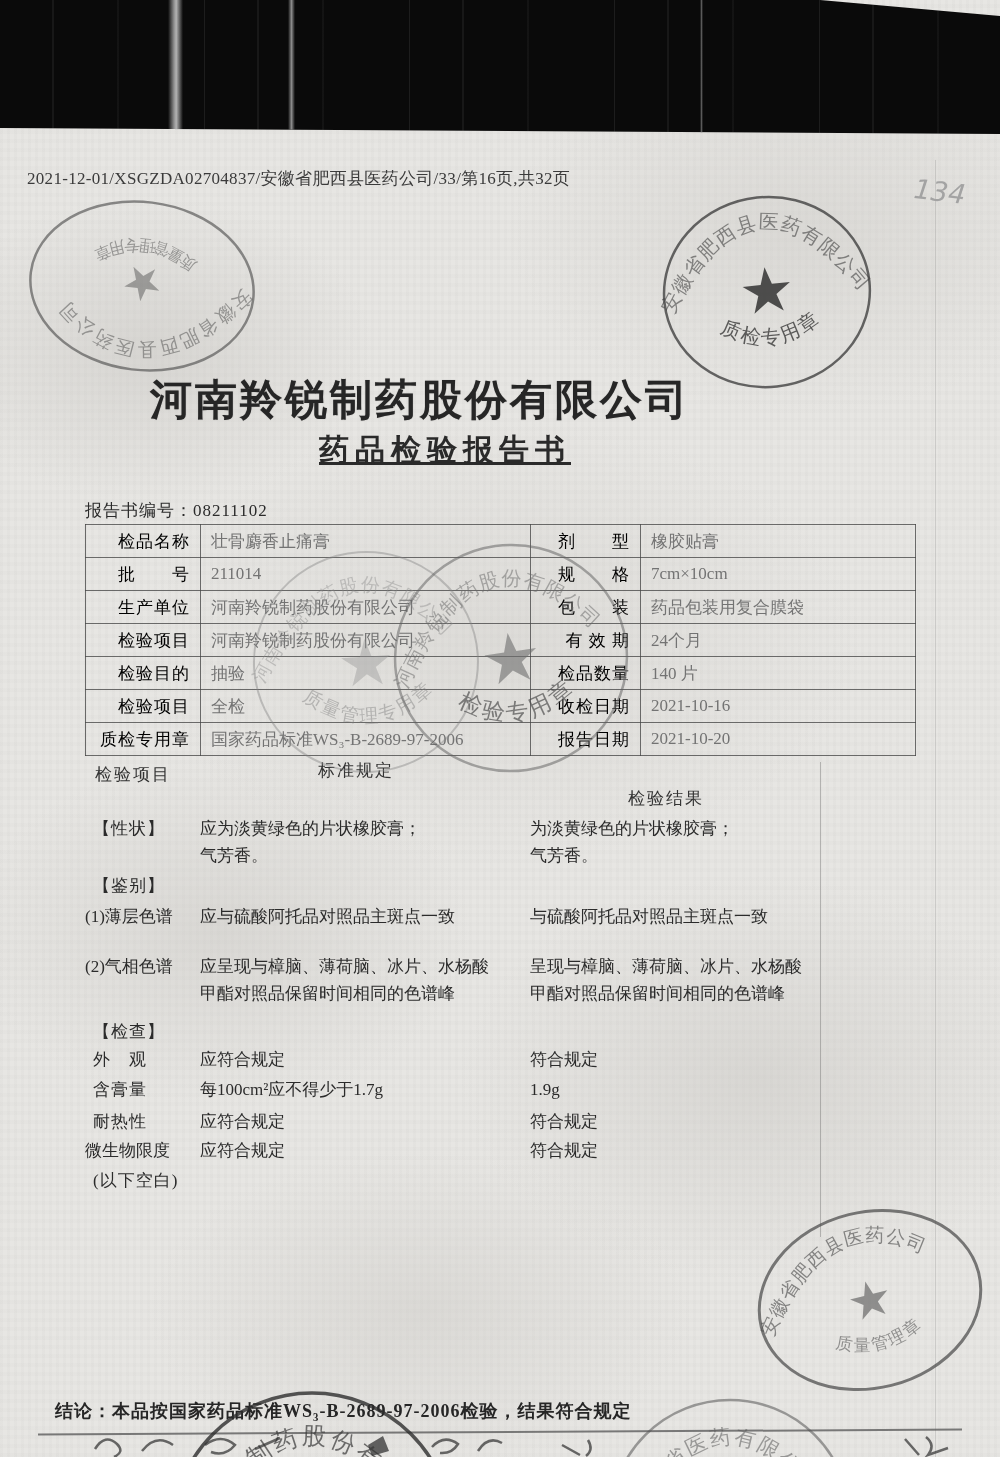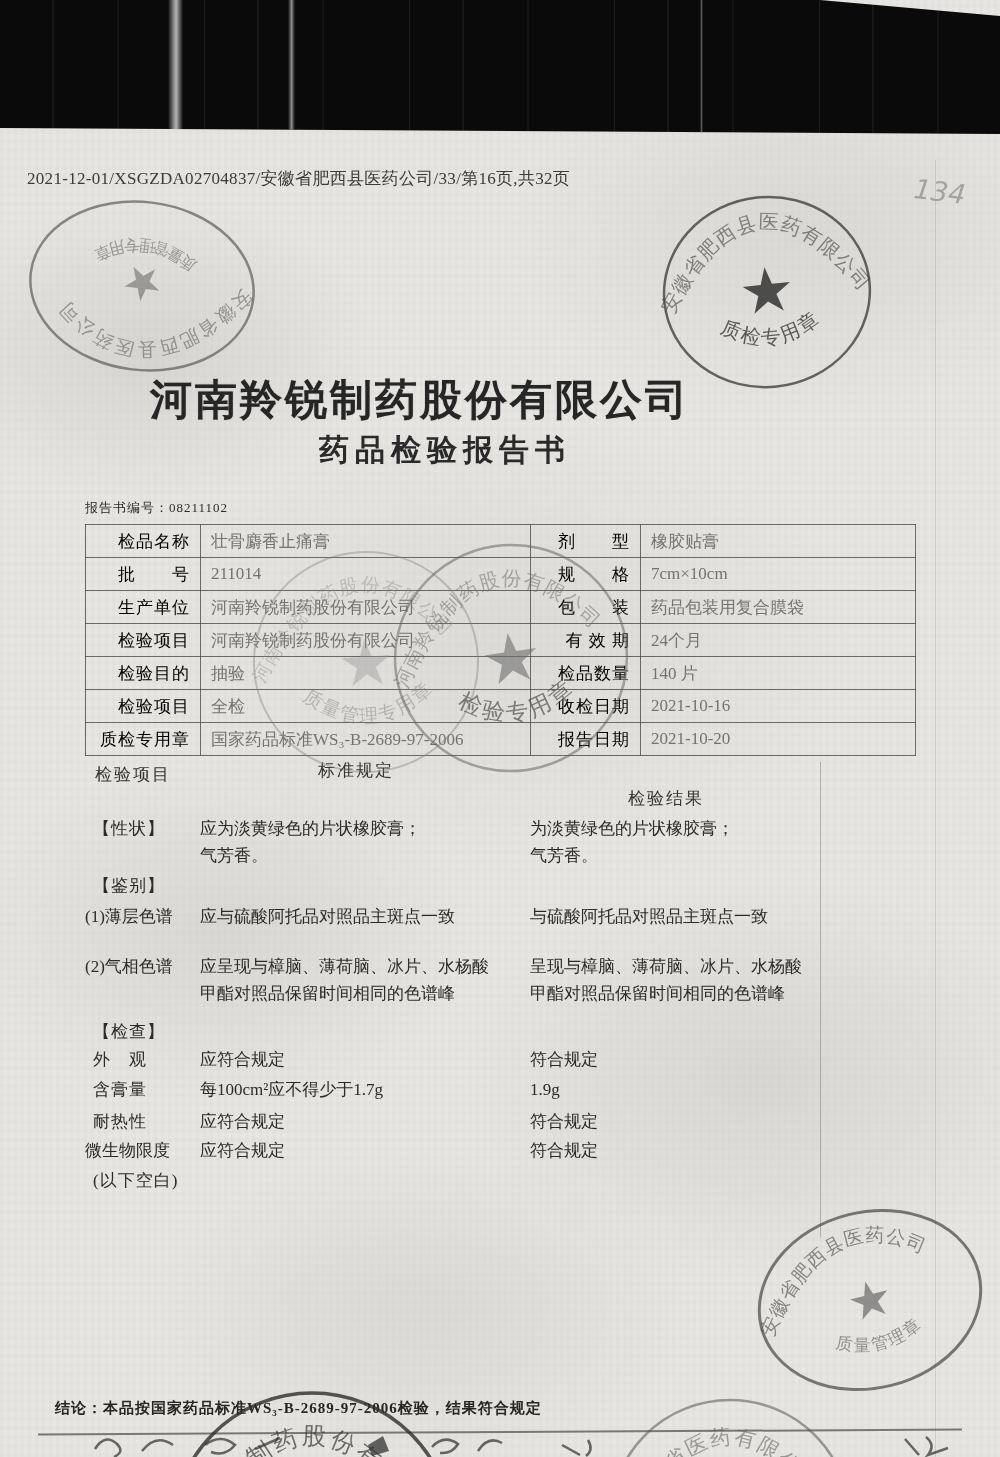--- a/index.html
+++ b/index.html
@@ -45,22 +45,22 @@
   .header-line{position:absolute;left:27px;top:167px;font-size:17px;letter-spacing:.3px;color:#3b3b3b;z-index:3;}
   .hw-page-num{
     position:absolute;left:914px;top:176px;font-size:27px;color:#a3a3a3;z-index:3;
     font-style:italic;transform:rotate(7deg);font-family:"DejaVu Sans",sans-serif;
   }
 
   .title{position:absolute;left:0;top:372px;width:840px;text-align:center;z-index:3;
     font-size:42px;font-weight:bold;letter-spacing:3px;color:#262626;
     text-shadow:0 0 1px rgba(40,40,40,.35);}
   .subtitle{position:absolute;left:0;top:430px;width:890px;text-align:center;z-index:3;
-    font-size:30px;font-weight:bold;letter-spacing:6px;color:#2a2a2a;}
-  .report-no{position:absolute;left:85px;top:499px;font-size:13px;z-index:3;letter-spacing:1px;color:#2b2b2b;}
+    font-size:30px;font-weight:bold;letter-spacing:6px;color:#2a2a2a;text-decoration:underline;}
+  .report-no{position:absolute;left:85px;top:499px;font-size:17px;z-index:3;letter-spacing:1px;color:#2b2b2b;}
 
   table.info-table{
     position:absolute;left:85px;top:524px;width:830px;z-index:3;
     border-collapse:collapse;table-layout:fixed;font-size:17px;color:#222;
   }
   table.info-table td{
     border:1px solid rgba(70,70,70,.78);height:32px;padding:0 10px;
     overflow:hidden;white-space:pre;
   }
   td.lbl{letter-spacing:1px;color:#000000;text-align:right;}
@@ -75,21 +75,21 @@
   .res-item{position:absolute;left:8px;white-space:pre;letter-spacing:1px;}
   .res-std{position:absolute;left:115px;width:340px;white-space:pre-line;}
   .res-result{position:absolute;left:445px;width:310px;white-space:pre-line;}
   .res-row.flush .res-item{left:0;letter-spacing:0;}
   .r0{top:815px}.r1{top:872px}.r2{top:903px}.r3{top:953px}.r4{top:1018px}
   .r5{top:1046px}.r6{top:1076px}.r7{top:1108px}.r8{top:1137px}.r9{top:1167px}
 
   .vline{position:absolute;left:820px;top:762px;width:1px;height:475px;background:rgba(90,90,90,.35);z-index:2;}
 
   .conclusion{position:absolute;left:55px;top:1399px;width:890px;z-index:3;
-    font-size:15px;font-weight:bold;letter-spacing:1px;color:#262626;}
+    font-size:18px;font-weight:bold;letter-spacing:1px;color:#262626;}
   .bottom-rule{position:absolute;left:38px;top:1431px;width:924px;height:2px;background:#5c5c5c;opacity:.8;transform:rotate(-.3deg);z-index:3;}
 
   .stamp{position:absolute;pointer-events:none;z-index:4;}
   .stamp text{font-family:"Liberation Serif","DejaVu Serif",serif;}
   .scribbles{position:absolute;left:0;top:1425px;width:1000px;height:32px;z-index:5;}
 </style>
 </head>
 <body>
 
 <div class="page">

